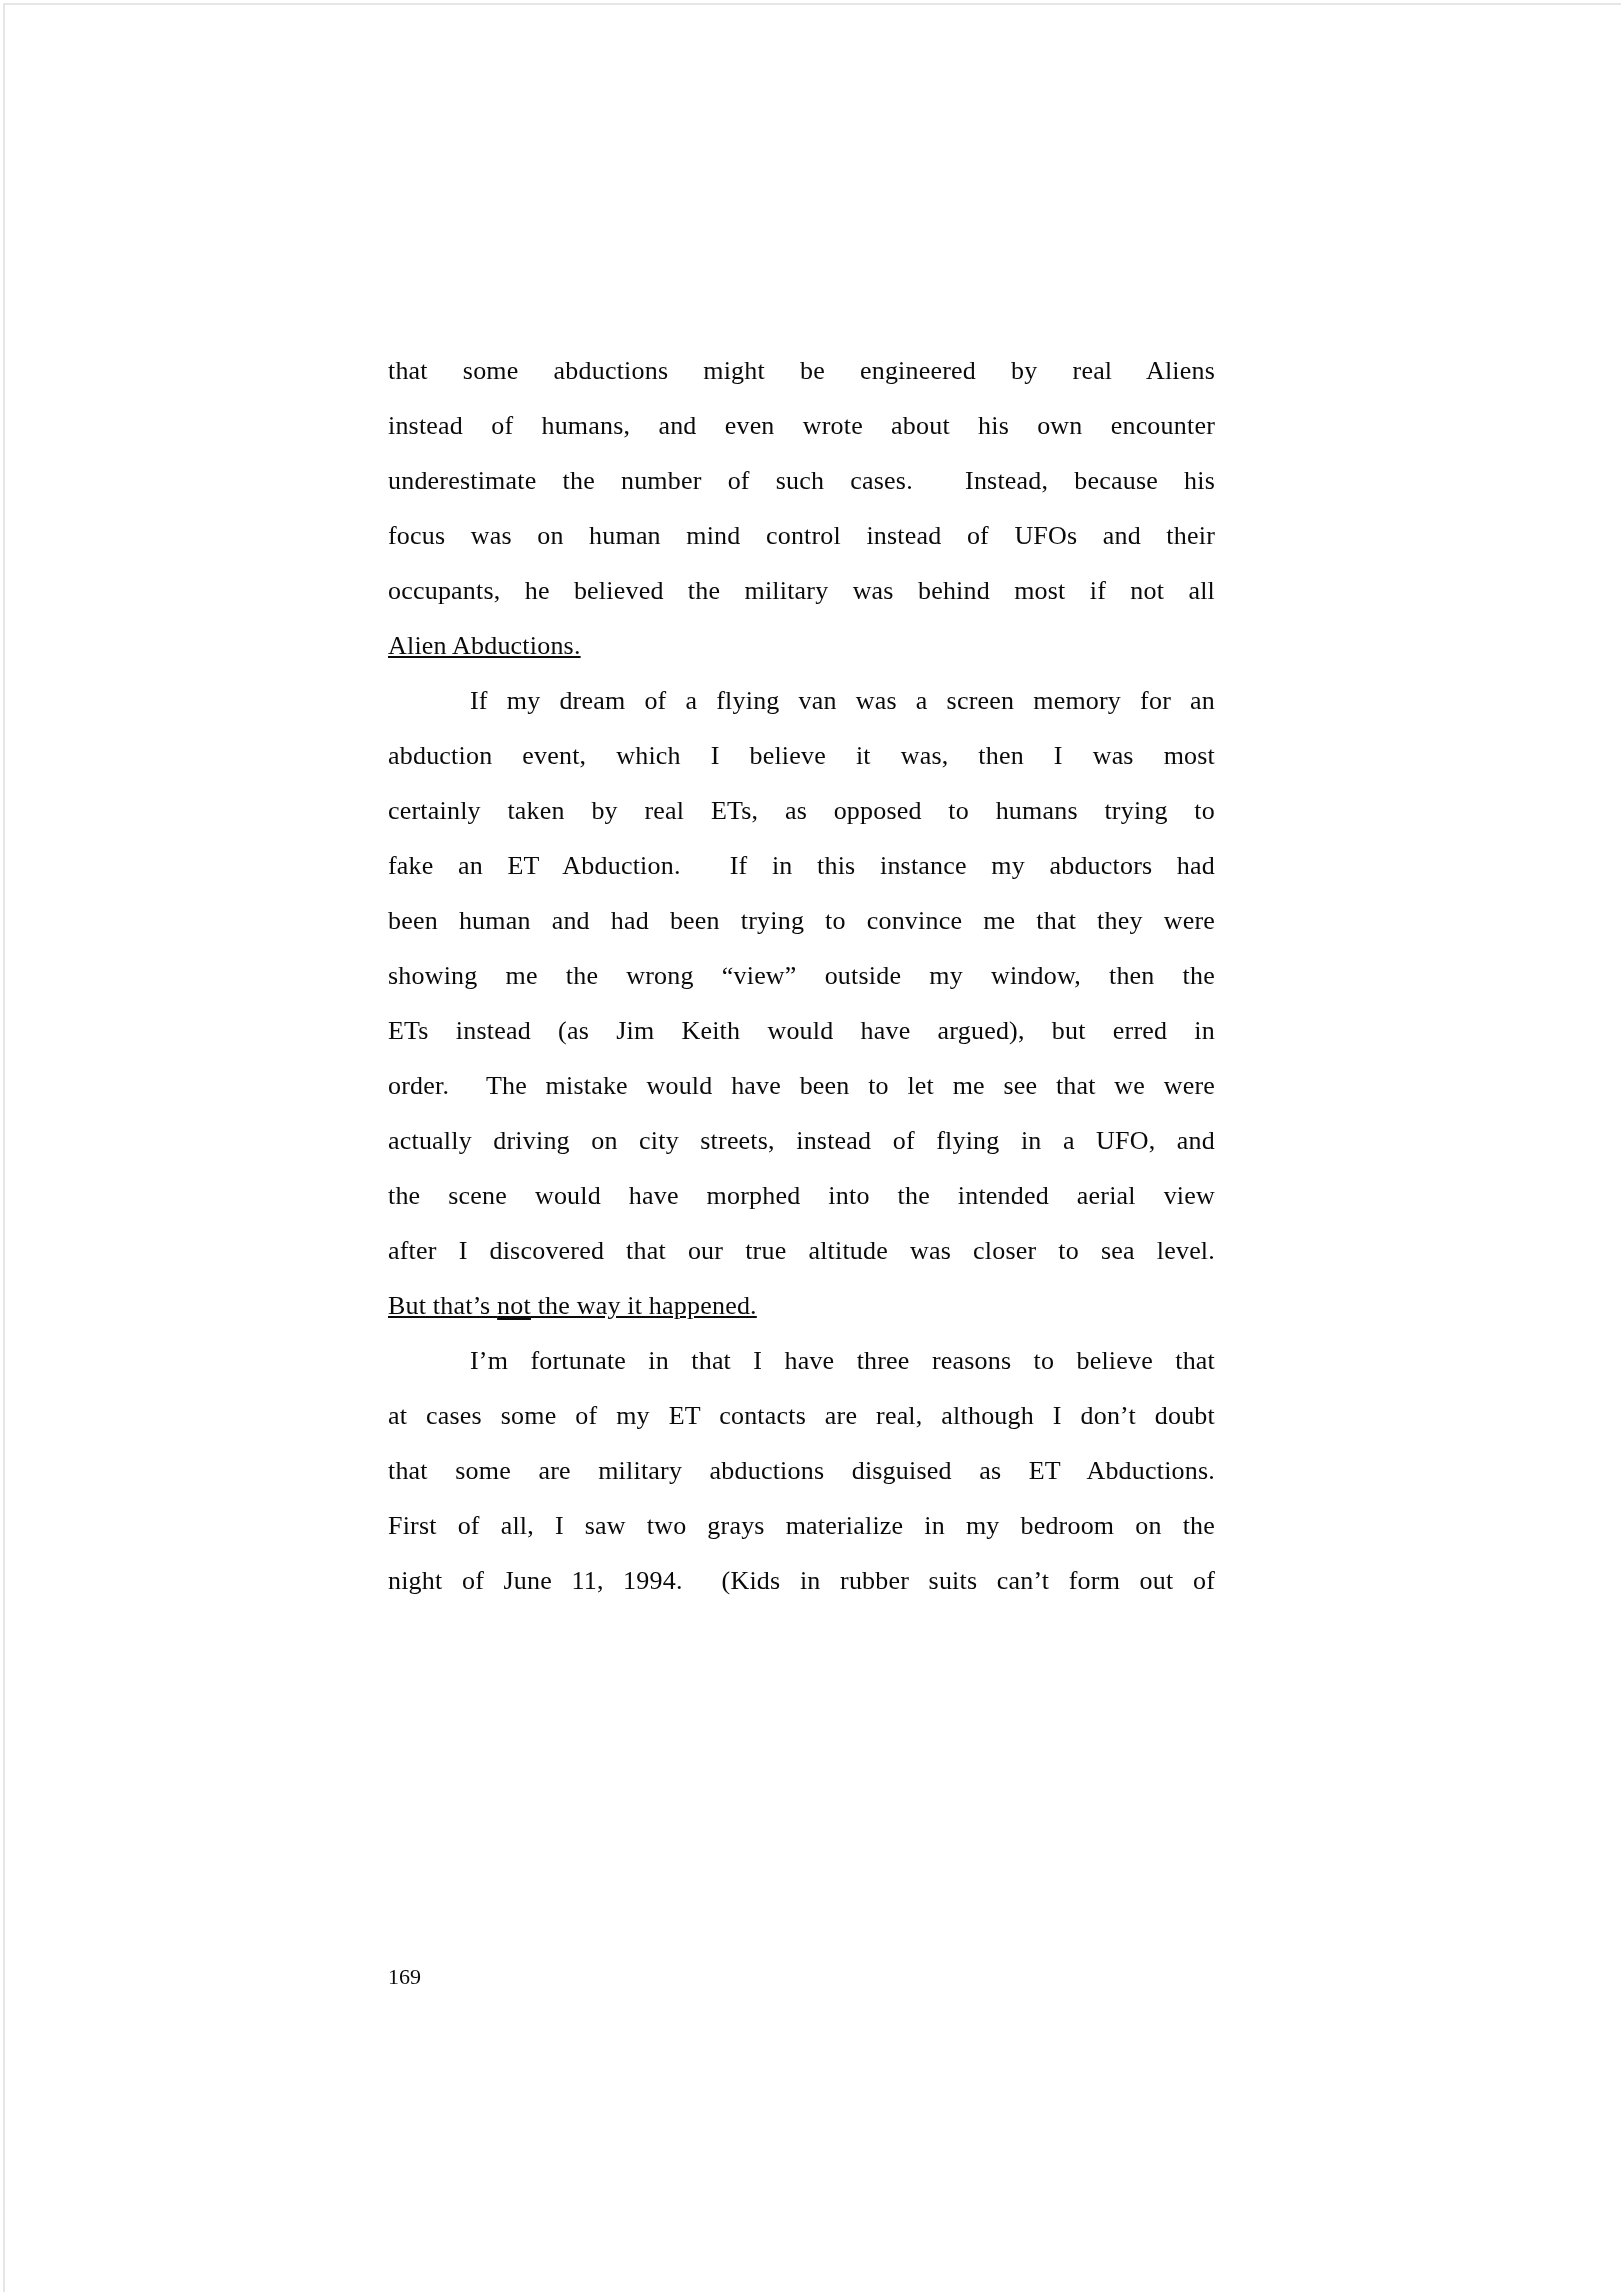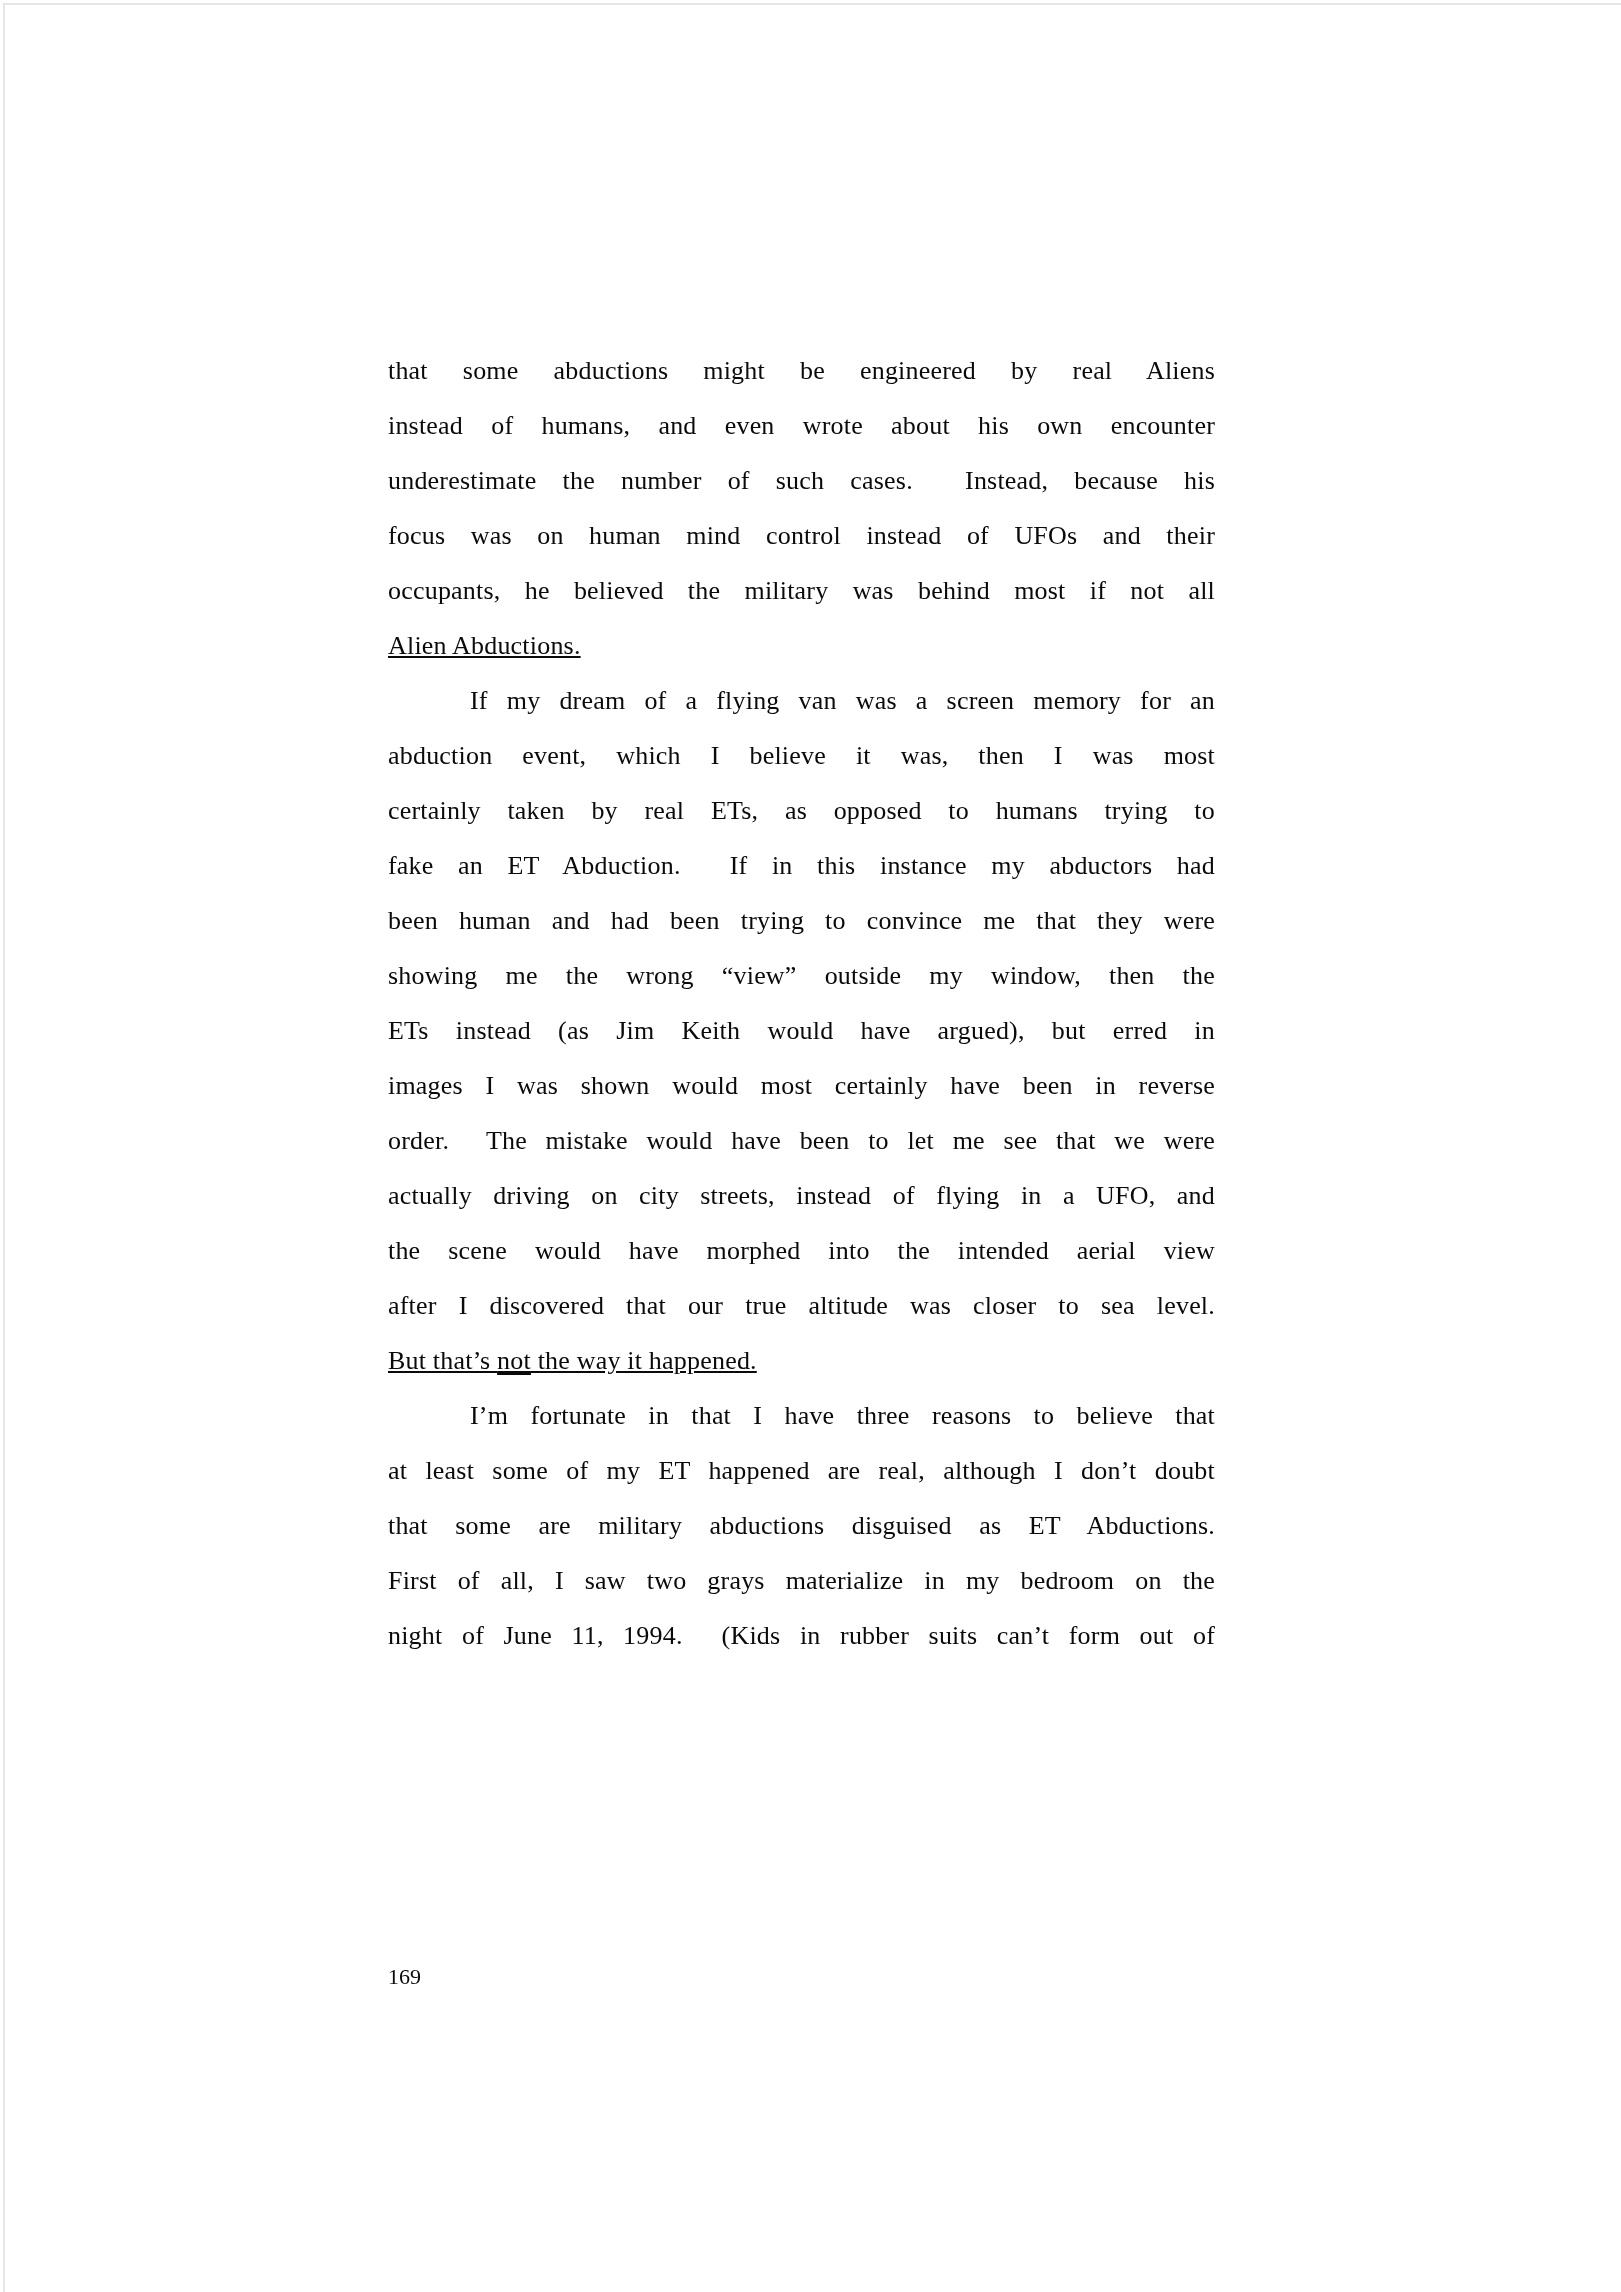--- a/index.html
+++ b/index.html
@@ -73,29 +73,28 @@
   <div class="line">focus was on human mind control instead of UFOs and their</div>
   <div class="line">occupants, he believed the military was behind most if not all</div>
   <div class="line endpara">Alien Abductions.</div>
   <div class="line indent">If my dream of a flying van was a screen memory for an</div>
   <div class="line">abduction event, which I believe it was, then I was most</div>
   <div class="line">certainly taken by real ETs, as opposed to humans trying to</div>
   <div class="line">fake an ET Abduction.&nbsp; If in this instance my abductors had</div>
   <div class="line">been human and had been trying to convince me that they were</div>
   <div class="line">showing me the wrong “view” outside my window, then the</div>
   <div class="line">ETs instead (as Jim Keith would have argued), but erred in</div>
-  <div class="line">images I was shown would most certainly have been in reverse</div>
   <div class="line">order.&nbsp; The mistake would have been to let me see that we were</div>
   <div class="line">actually driving on city streets, instead of flying in a UFO, and</div>
   <div class="line">the scene would have morphed into the intended aerial view</div>
   <div class="line">after I discovered that our true altitude was closer to sea level.</div>
   <div class="line endpara">
     <span>But that’s </span><span class="u">not</span><span> the way it happened.</span>
   </div>
   <div class="line indent">I’m fortunate in that I have three reasons to believe that</div>
-  <div class="line">at least some of my ET happened are real, although I don’t doubt</div>
+  <div class="line">at cases some of my ET contacts are real, although I don’t doubt</div>
   <div class="line">that some are military abductions disguised as ET Abductions.</div>
   <div class="line">First of all, I saw two grays materialize in my bedroom on the</div>
   <div class="line">night of June 11, 1994.&nbsp; (Kids in rubber suits can’t form out of</div>
 </div>
 
 <div class="page-number">169</div>
 
 
 </body></html>

